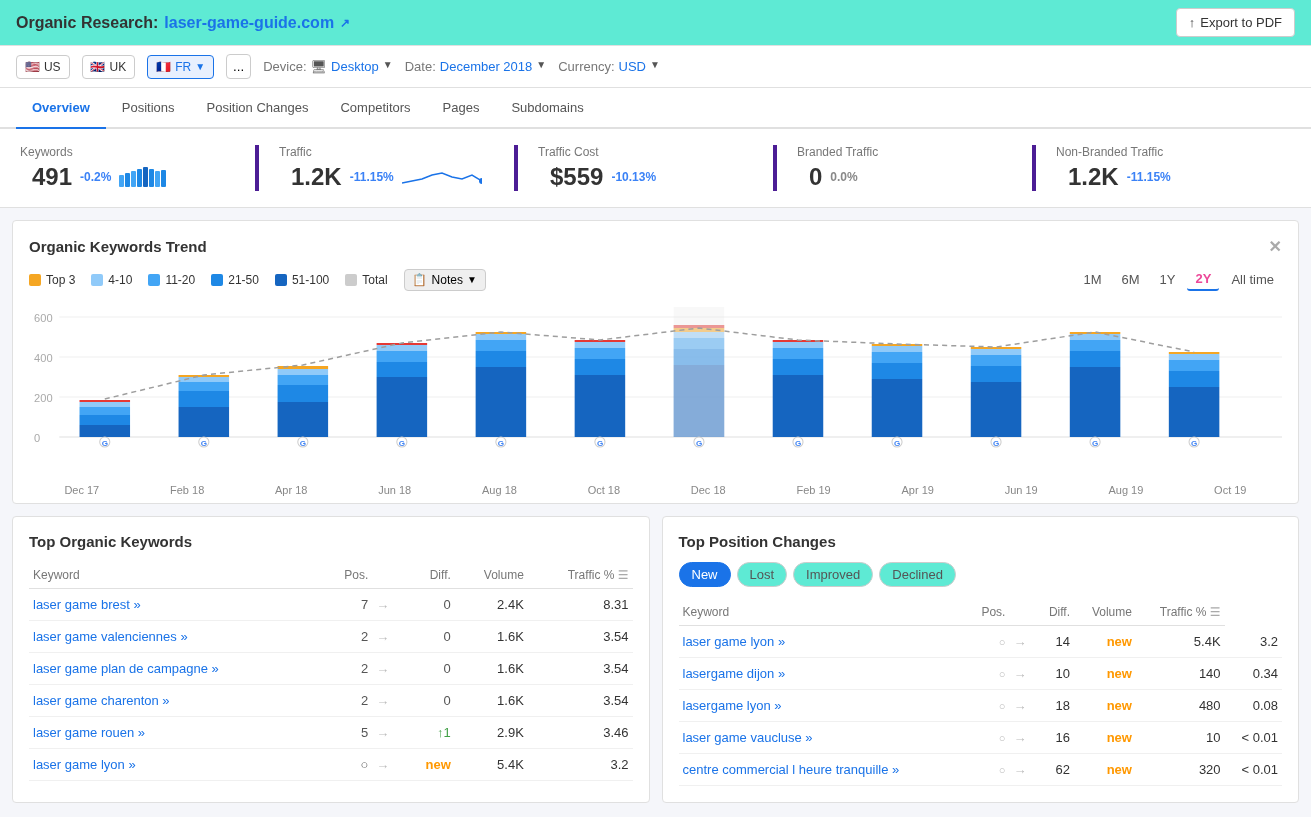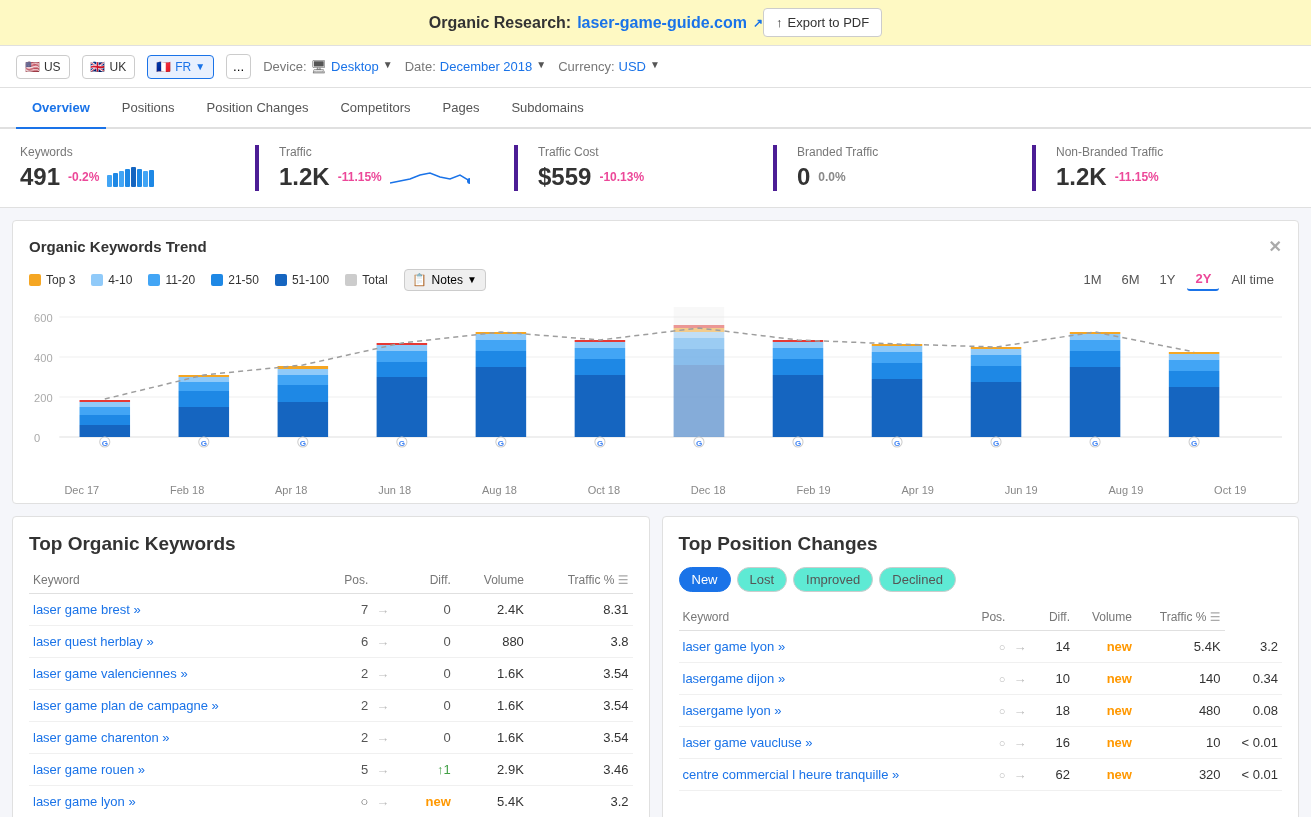--- a/index.html
+++ b/index.html
@@ -1,19 +1,19 @@
 <!DOCTYPE html>
 <html><head>
   <meta charset="utf-8">
   <style>
     * { box-sizing: border-box; margin: 0; padding: 0; }
     body { font-family: Arial, sans-serif; font-size: 13px; background: #f5f6fa; color: #333; }
 
     
-    .page-header { background: #fef9c3; padding: 8px 16px; display: flex; align-items: center; justify-content: center; border-bottom: 1px solid #e0e0e0; }
+    .page-header { background: #5eead4; padding: 8px 16px; display: flex; align-items: center; justify-content: space-between; border-bottom: 1px solid #e0e0e0; }
     .page-title { font-size: 16px; font-weight: bold; display: flex; align-items: center; gap: 6px; }
     .page-title a { color: #1a73e8; text-decoration: none; }
     .export-btn { background: #fff; border: 1px solid #ccc; padding: 6px 12px; border-radius: 4px; cursor: pointer; font-size: 13px; display: flex; align-items: center; gap: 5px; color: #333; }
 
     
     .controls-row { background: #fff; padding: 8px 16px; display: flex; align-items: center; gap: 12px; border-bottom: 1px solid #e0e0e0; }
     .flag-btn { display: flex; align-items: center; gap: 4px; border: 1px solid #ccc; border-radius: 4px; padding: 4px 8px; cursor: pointer; font-size: 12px; background: #fff; }
     .flag-btn.active { background: #e8f0fe; border-color: #1a73e8; color: #1a73e8; }
     .control-item { display: flex; gap: 4px; font-size: 13px; color: #555; }
     .control-item span.label { color: #777; }
@@ -24,22 +24,22 @@
     .nav-tabs { background: #fff; padding: 0 16px; display: flex; border-bottom: 2px solid #e0e0e0; }
     .nav-tab { padding: 12px 16px; cursor: pointer; font-size: 13px; color: #555; border-bottom: 2px solid transparent; margin-bottom: -2px; }
     .nav-tab.active { color: #1a73e8; border-bottom-color: #1a73e8; font-weight: bold; }
 
     
     .metrics-row { background: #fff; padding: 16px 20px; display: flex; gap: 0; border-bottom: 1px solid #e0e0e0; margin-bottom: 12px; }
     .metric-item { flex: 1; border-right: 4px solid #4c1d95; padding: 0 20px; }
     .metric-item:first-child { padding-left: 0; }
     .metric-item:last-child { border-right: none; }
     .metric-label { font-size: 12px; color: #777; margin-bottom: 4px; }
-    .metric-value { font-size: 24px; font-weight: bold; color: #333; display: flex; align-items: center; gap: 8px; }
-    .metric-change.negative { color: #ec4899; font-size: 12px; }
+    .metric-value { font-size: 24px; font-weight: bold; color: #333; display: flex; align-items: center; gap: 8px; margin-left: 12px; }
+    .metric-change.negative { color: #3b82f6; font-size: 12px; }
     .metric-change.zero { color: #888; font-size: 12px; }
 
     
     .chart-section { background: #fff; margin: 0 12px 12px; border-radius: 4px; border: 1px solid #e0e0e0; padding: 16px; }
     .chart-title { font-size: 15px; font-weight: bold; margin-bottom: 12px; display: flex; justify-content: space-between; align-items: center; }
     .chart-controls { display: flex; align-items: center; justify-content: space-between; margin-bottom: 16px; }
     .legend-items { display: flex; gap: 16px; align-items: center; }
     .legend-item { display: flex; align-items: center; gap: 5px; font-size: 12px; cursor: pointer; }
     .legend-dot { width: 12px; height: 12px; border-radius: 2px; }
     .time-btns { display: flex; gap: 4px; }
@@ -47,21 +47,21 @@
     .time-btn.active { color: #ec4899; font-weight: bold; border-bottom: 2px solid #1a73e8; }
     .notes-btn { display: flex; align-items: center; gap: 4px; border: 1px solid #ccc; border-radius: 4px; padding: 3px 8px; cursor: pointer; font-size: 12px; }
 
     
     .bar-chart-container { position: relative; height: 180px; margin-top: 8px; }
     .chart-x-labels { display: flex; justify-content: space-around; font-size: 11px; color: #888; margin-top: 4px; }
 
     
     .bottom-panels { display: flex; gap: 12px; padding: 0 12px 12px; }
     .panel { background: #fff; border: 1px solid #e0e0e0; border-radius: 4px; flex: 1; padding: 16px; }
-    .panel-title { font-size: 19px; font-weight: bold; margin-bottom: 12px; }
+    .panel-title { font-size: 15px; font-weight: bold; margin-bottom: 12px; }
 
     
     .data-table { width: 100%; border-collapse: collapse; }
     .data-table th { font-size: 12px; color: #777; text-align: left; padding: 6px 4px; border-bottom: 1px solid #e0e0e0; font-weight: normal; }
     .data-table th.right { text-align: right; }
     .data-table td { padding: 8px 4px; font-size: 13px; border-bottom: 1px solid #f0f0f0; vertical-align: middle; }
     .data-table td.right { text-align: right; }
     .keyword-link { color: #1a73e8; text-decoration: none; }
     .pos-val { color: #555; }
     .arrow { color: #bbb; }
@@ -390,28 +390,20 @@
       <tbody id="keywords-tbody">
       <tr>
     <td><a href="#" class="keyword-link">laser game brest »</a></td>
     <td class="right pos-val">7</td>
     <td class="arrow">→</td>
     <td class="right diff-zero">0</td>
     <td class="right">2.4K</td>
     <td class="right">8.31</td>
   </tr>
           <tr>
-    <td><a href="#" class="keyword-link">laser quest herblay »</a></td>
-    <td class="right pos-val">6</td>
-    <td class="arrow">→</td>
-    <td class="right diff-zero">0</td>
-    <td class="right">880</td>
-    <td class="right">3.8</td>
-  </tr>
-          <tr>
     <td><a href="#" class="keyword-link">laser game valenciennes »</a></td>
     <td class="right pos-val">2</td>
     <td class="arrow">→</td>
     <td class="right diff-zero">0</td>
     <td class="right">1.6K</td>
     <td class="right">3.54</td>
   </tr>
           <tr>
     <td><a href="#" class="keyword-link">laser game plan de campagne »</a></td>
     <td class="right pos-val">2</td>

